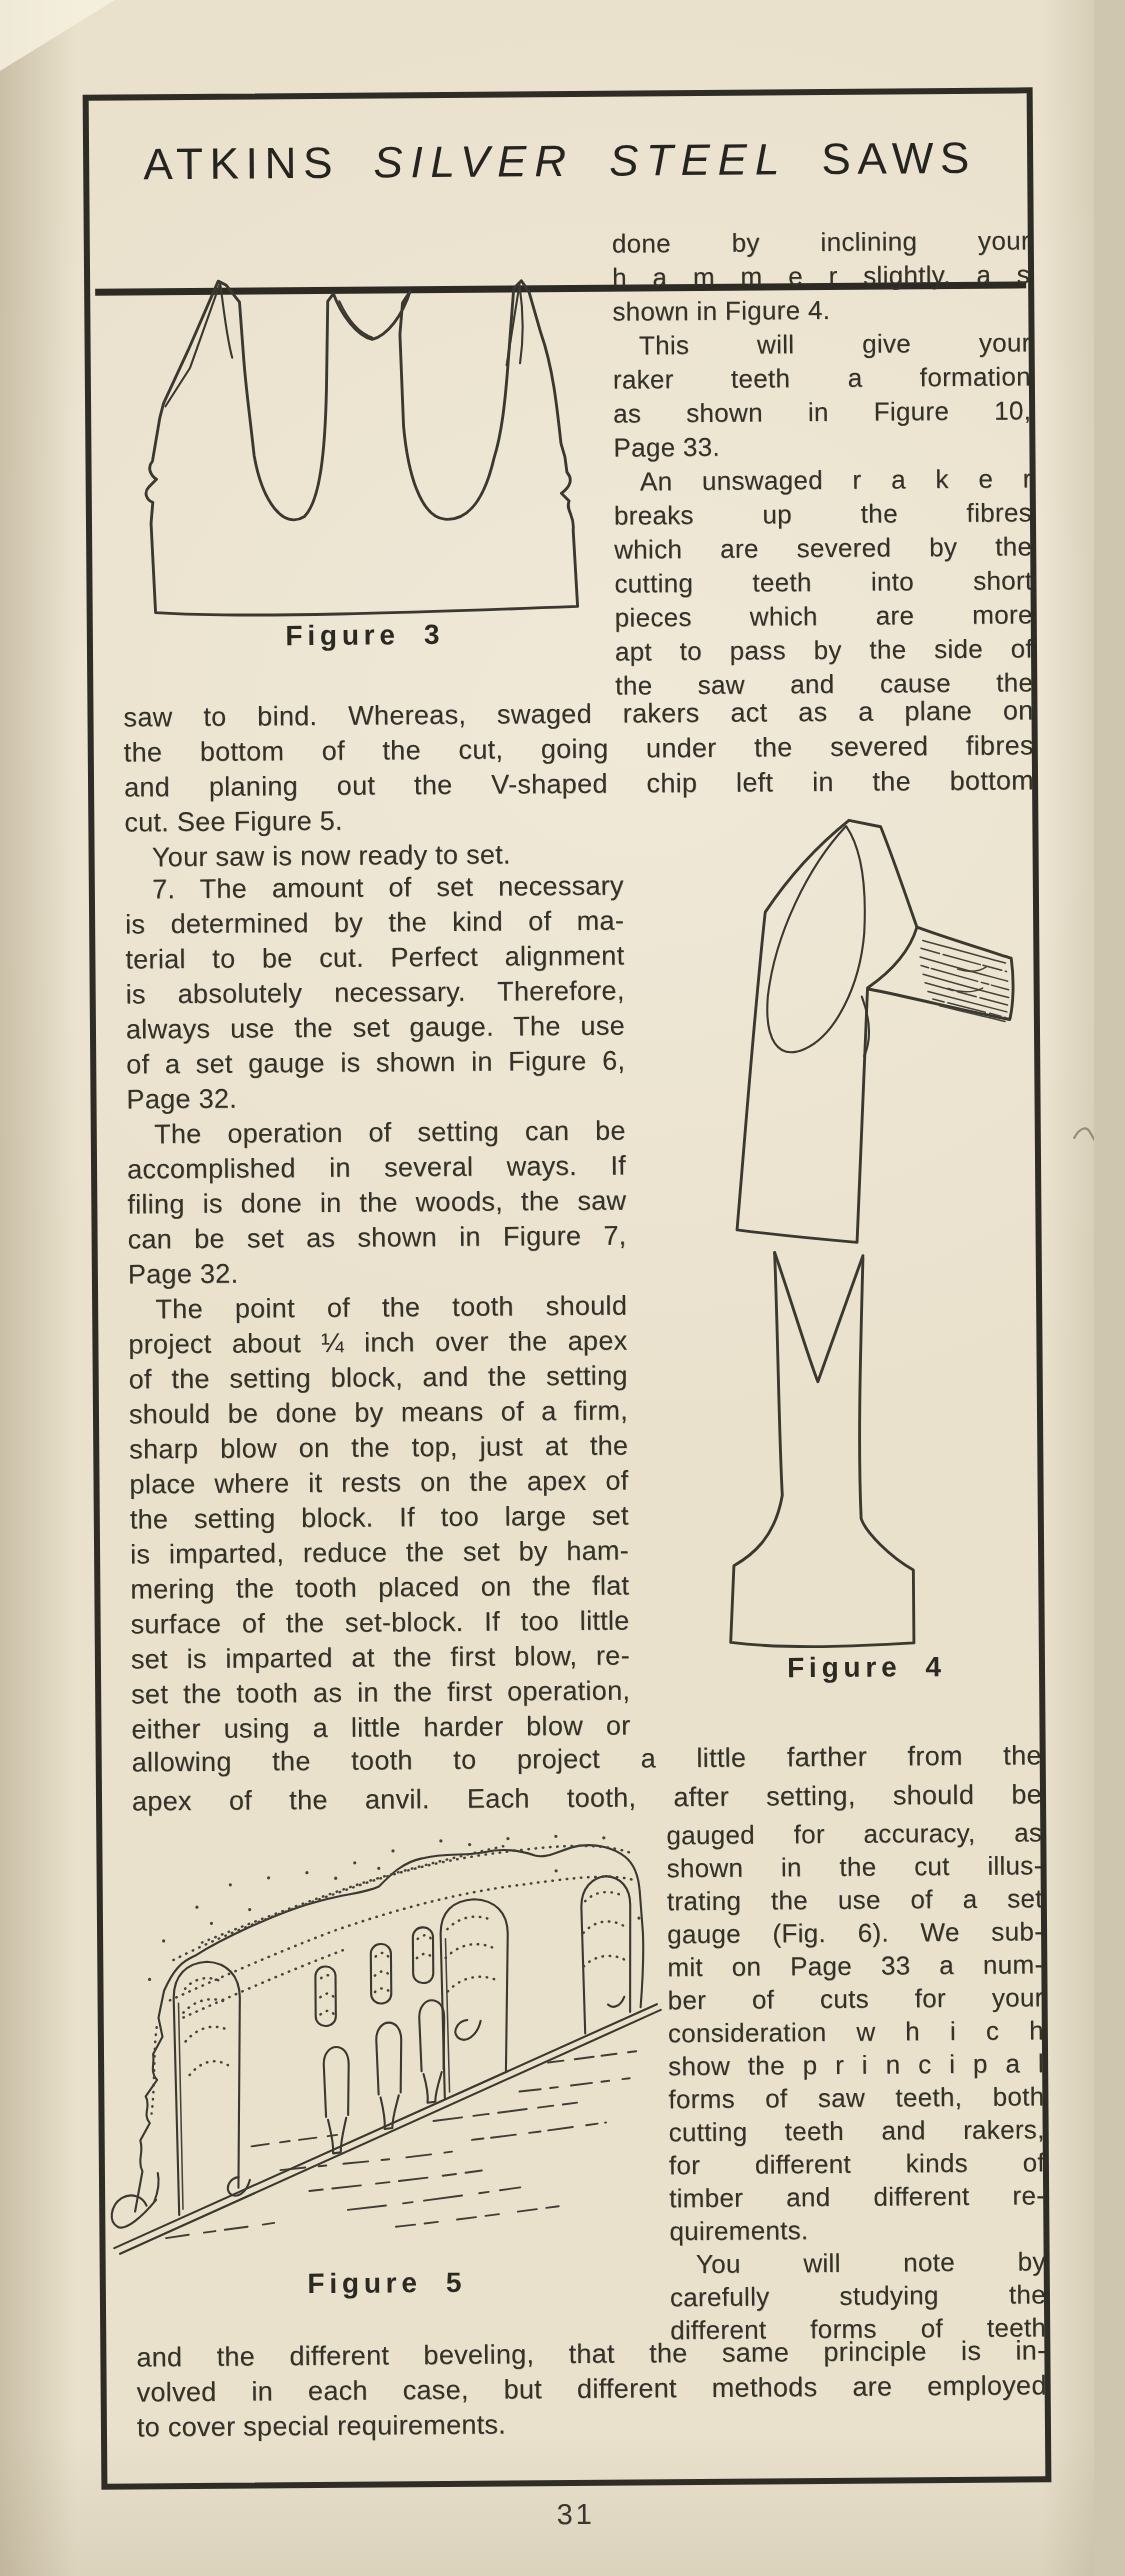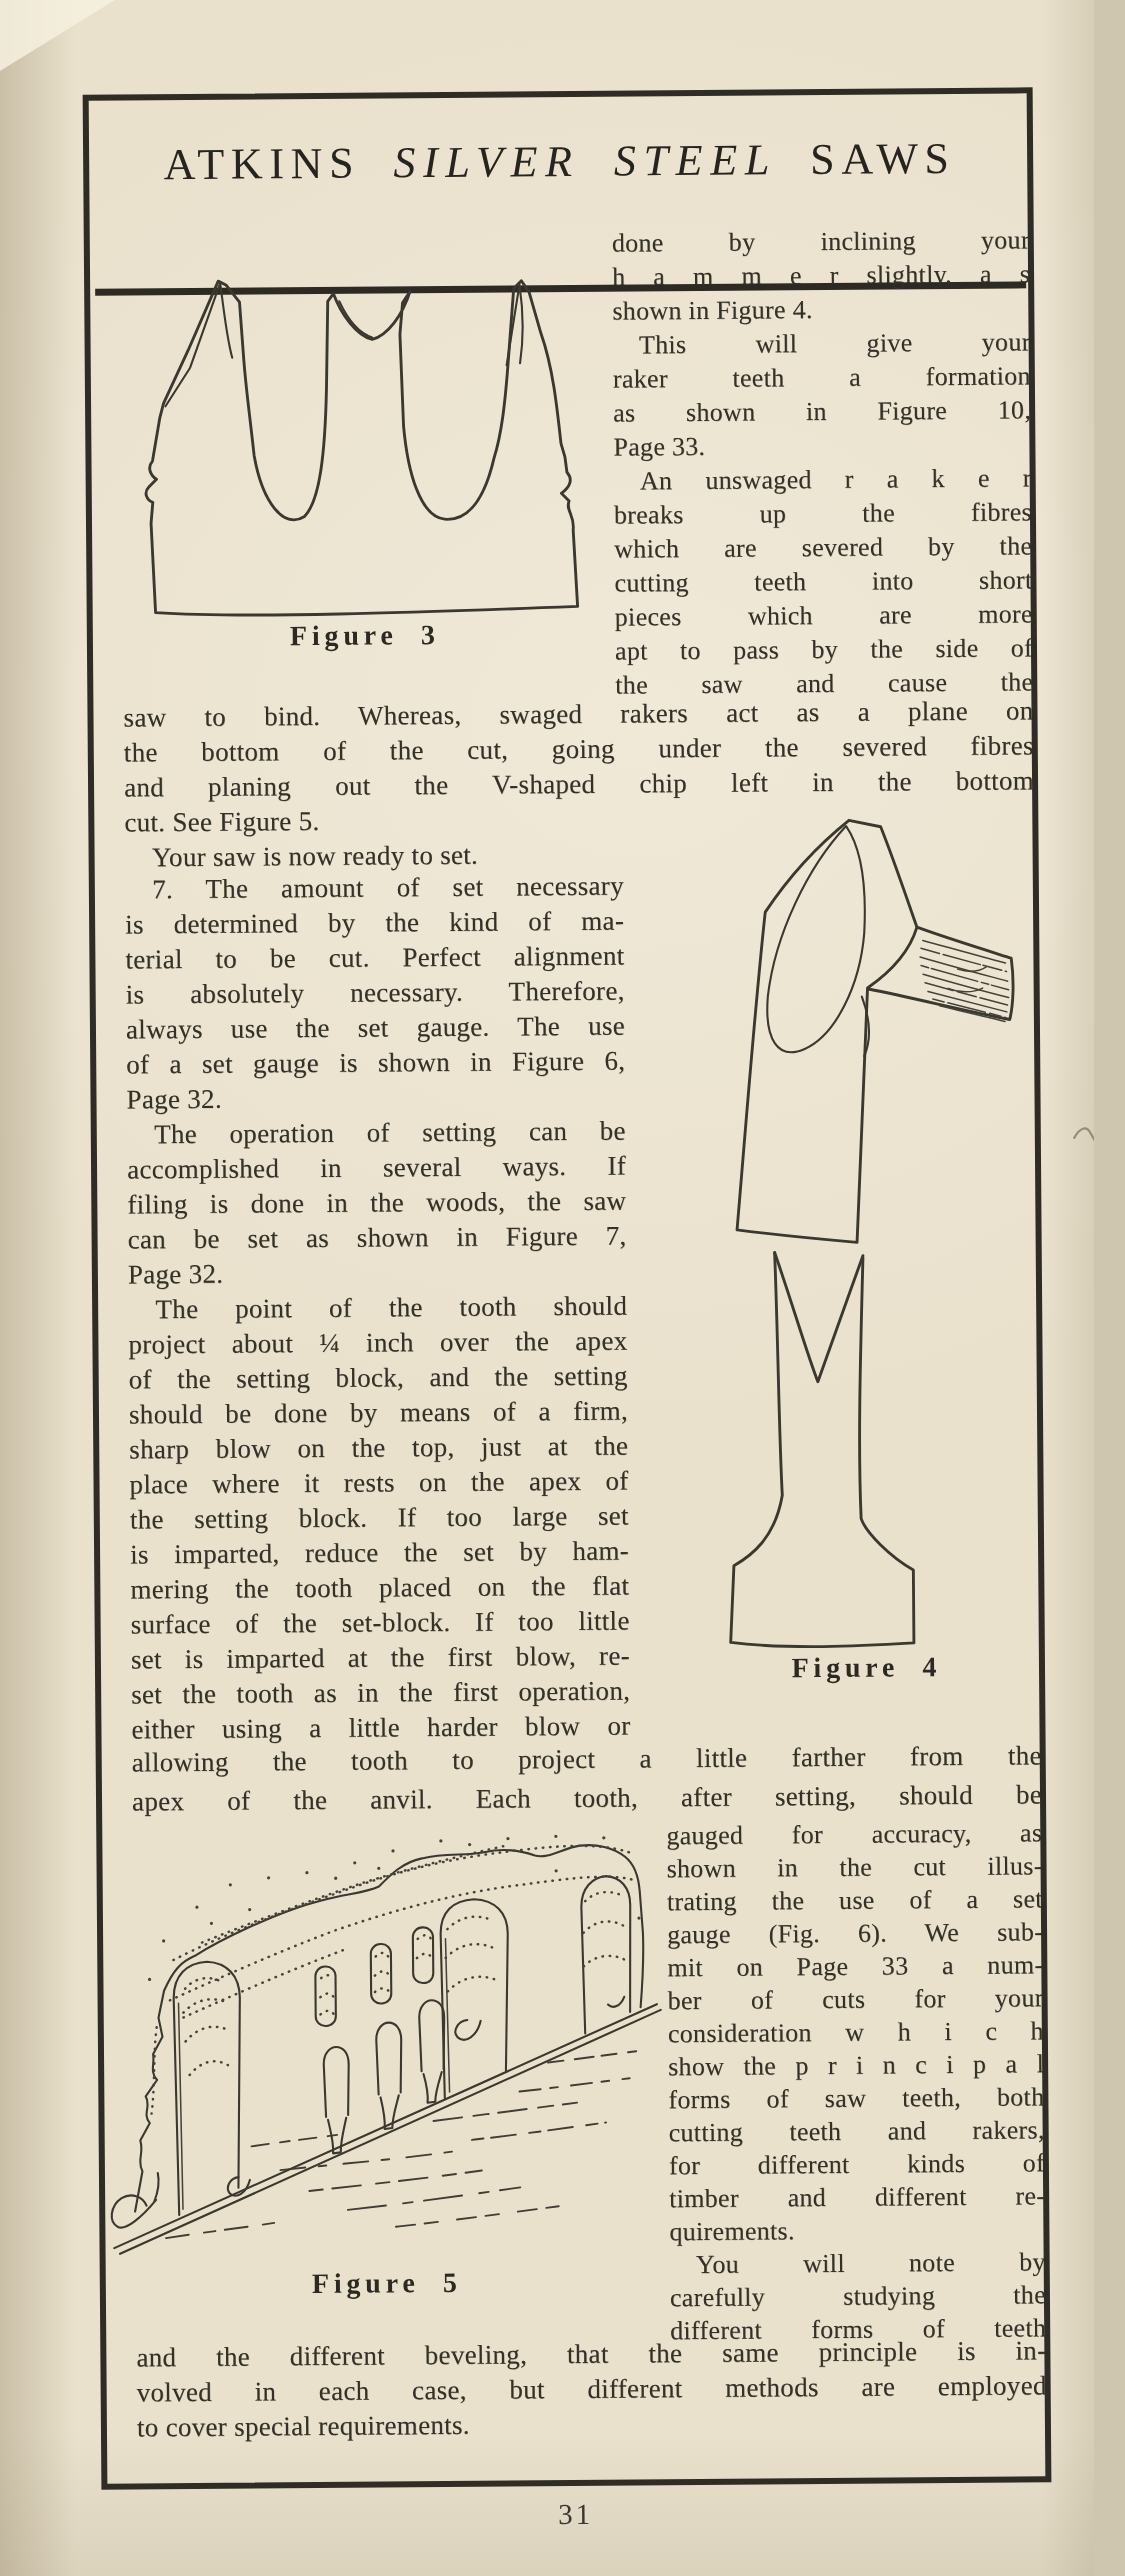--- a/index.html
+++ b/index.html
@@ -1,18 +1,18 @@
 <!DOCTYPE html>
 <html><head>
 <meta charset="utf-8">
 <style>
   html,body{margin:0;padding:0;background:#cfc6af;}
   .page{
     position:relative;width:1094px;height:2576px;overflow:hidden;
-    font-family:Liberation Serif, serif;color:#33302a;
+    font-family:Liberation Sans, sans-serif;color:#33302a;
     background:
       linear-gradient(90deg, rgba(150,135,105,.38), rgba(0,0,0,0) 75px),
       linear-gradient(270deg, rgba(152,139,110,.22), rgba(0,0,0,0) 53px),
       linear-gradient(0deg, rgba(146,134,106,.16), rgba(0,0,0,0) 144px),
       radial-gradient(863px 729px at 58% 28%, #f0e9d8, rgba(0,0,0,0)),
       #e9e1cc;
   }
   .corner-light{
     position:absolute;left:0;top:0;width:115px;height:71px;
     background:#f6f0df;clip-path:polygon(0 0,100% 0,0 100%);opacity:.85;

